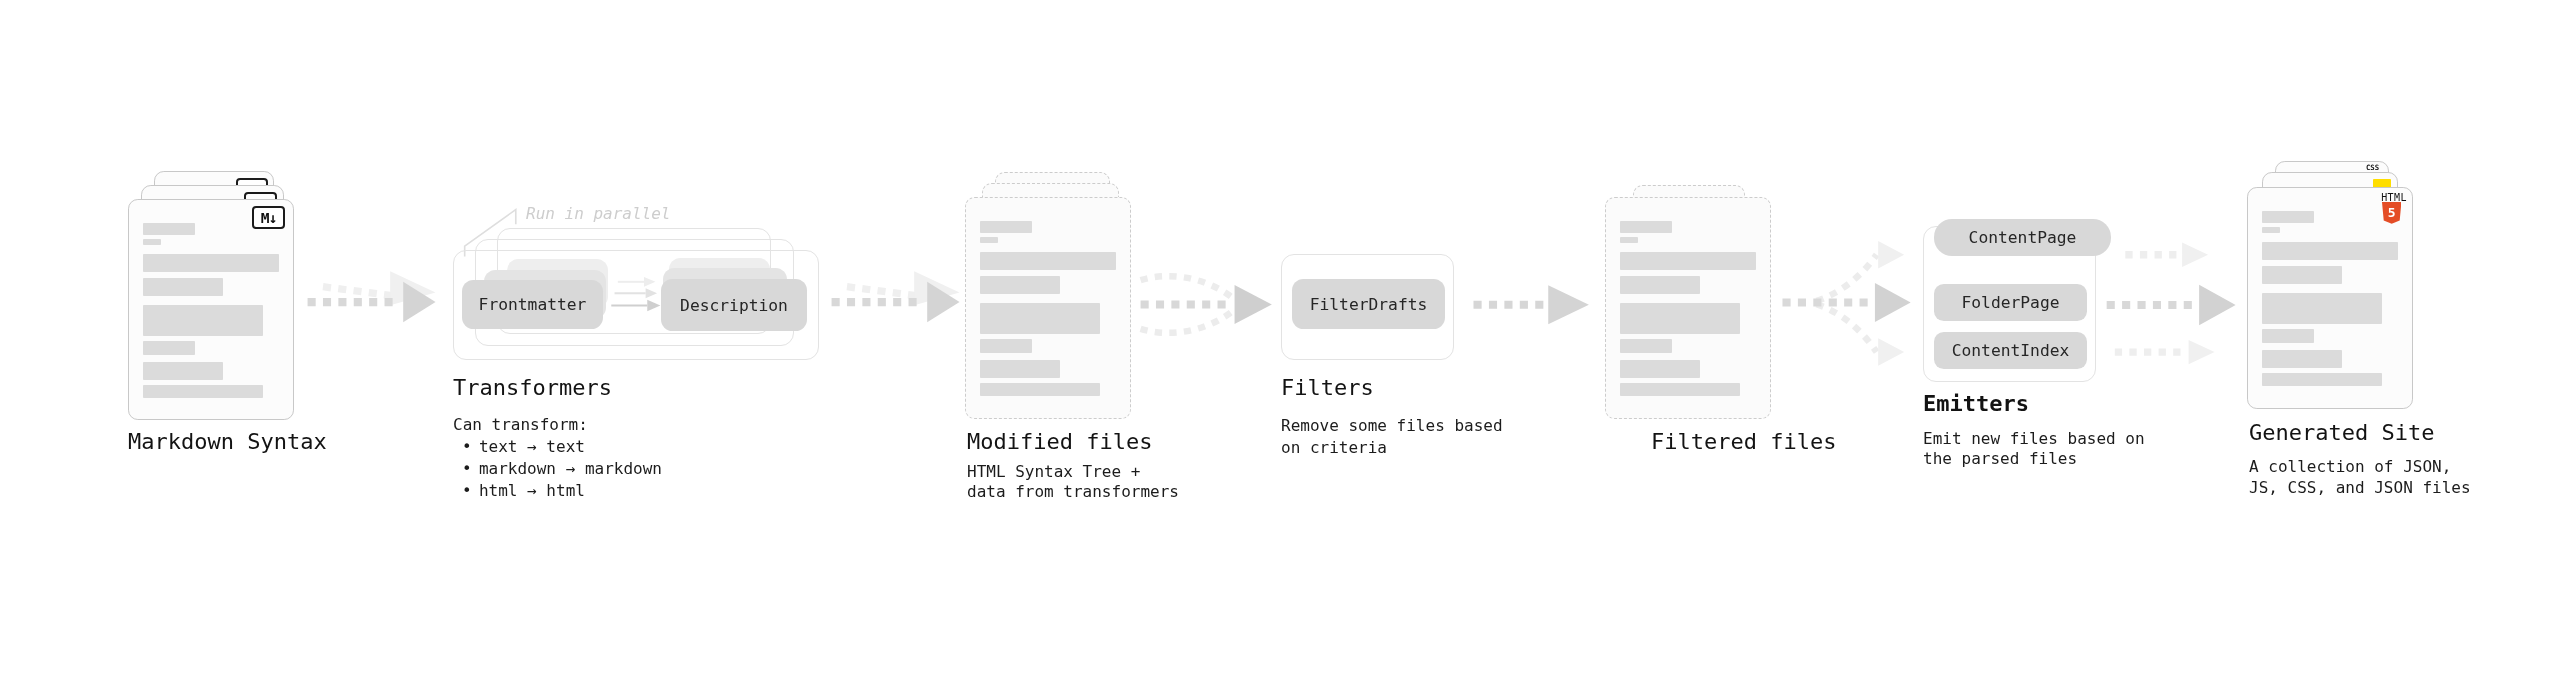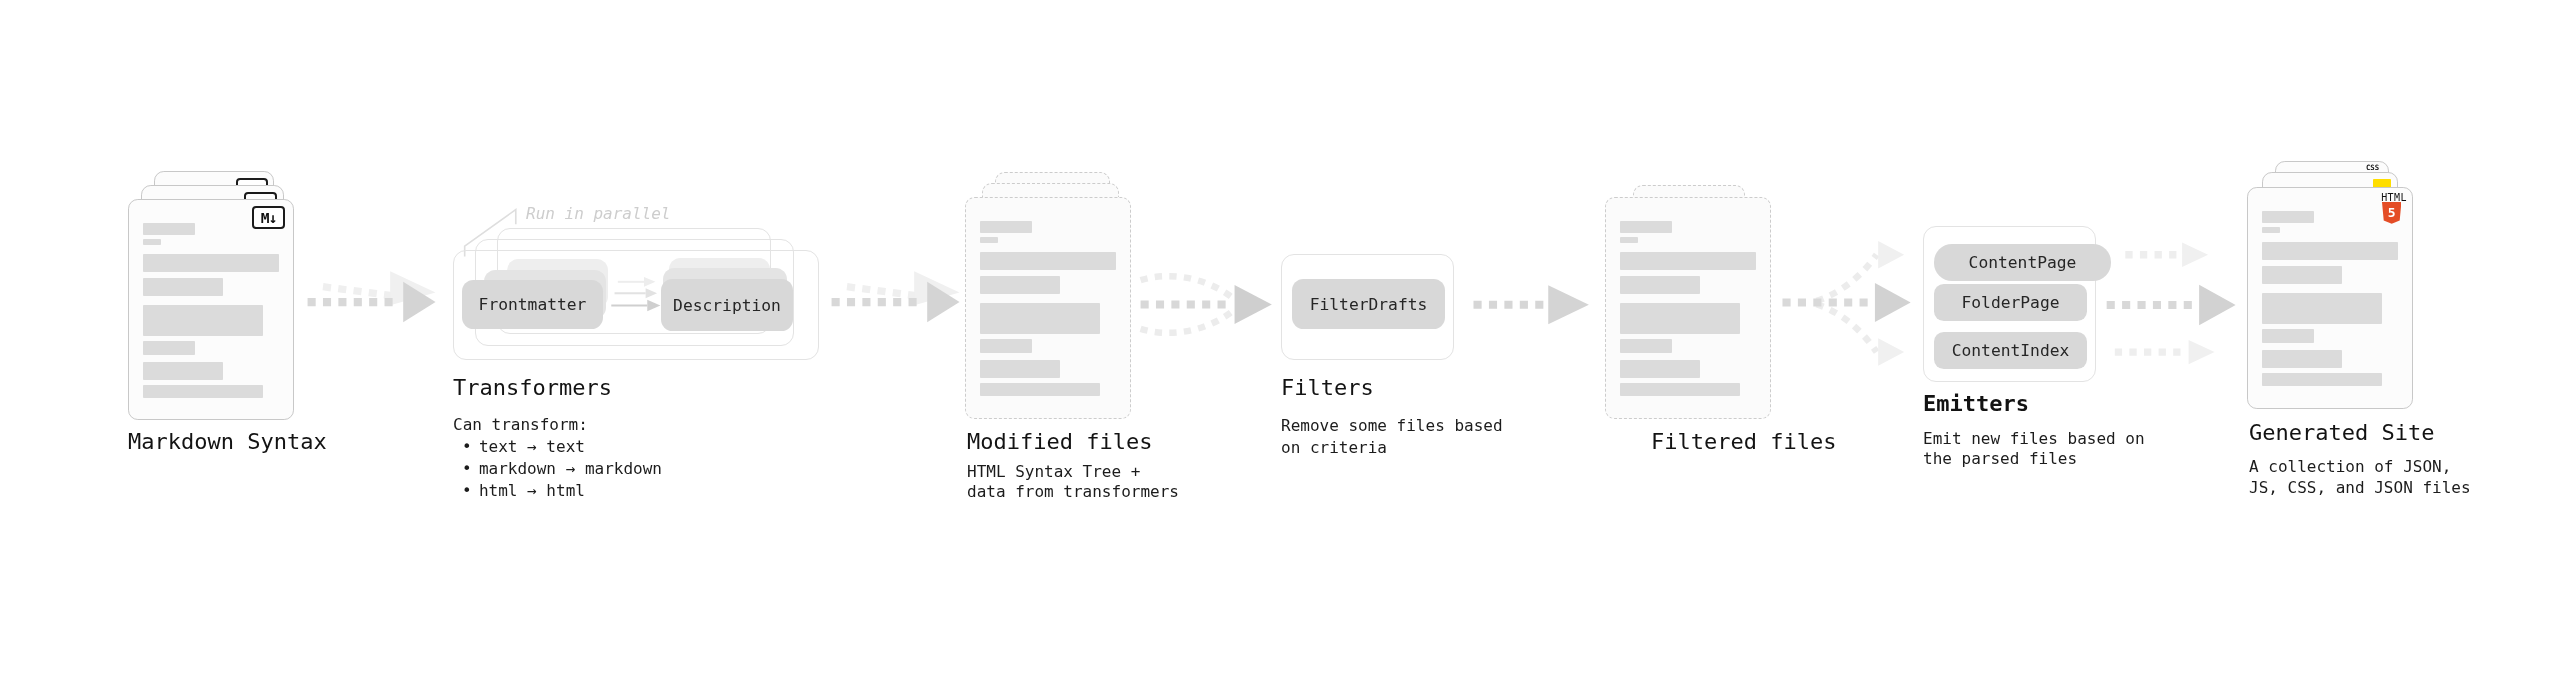--- a/index.html
+++ b/index.html
@@ -91,21 +91,21 @@
 
     <div class="panel" style="left:497px;top:228px;width:274px;height:106px;"></div>
     <div class="panel" style="left:475px;top:239px;width:319px;height:107px;"></div>
     <div class="panel" style="left:453px;top:250px;width:366px;height:110px;"></div>
 
     <div class="pill ghost2" style="left:507px;top:259px;width:101px;height:49px;"></div>
     <div class="pill ghost2" style="left:669px;top:258px;width:101px;height:49px;"></div>
     <div class="pill ghost1" style="left:484px;top:270px;width:122px;height:49px;"></div>
     <div class="pill ghost1" style="left:663px;top:268px;width:124px;height:50px;"></div>
     <div class="pill" style="left:462px;top:280px;width:141px;height:49px;">Frontmatter</div>
-    <div class="pill" style="left:661px;top:279px;width:132px;height:52px;">Description</div>
+    <div class="pill" style="left:661px;top:279px;width:146px;height:52px;">Description</div>
 
     <svg class="abs" style="left:608px;top:272px;" width="54" height="45" viewBox="0 0 66 55">
       <line x1="12" y1="12" x2="44" y2="12" stroke="#ededed" stroke-width="2.5"></line>
       <polygon points="44,6 58,12 44,18" fill="#ededed"></polygon>
       <line x1="8" y1="26" x2="46" y2="26" stroke="#e2e2e2" stroke-width="2.5"></line>
       <polygon points="46,20 60,26 46,32" fill="#e2e2e2"></polygon>
       <line x1="4" y1="41" x2="48" y2="41" stroke="#cfcfcf" stroke-width="2.5"></line>
       <polygon points="48,34 64,41 48,48" fill="#cfcfcf"></polygon>
     </svg>
 
@@ -199,21 +199,21 @@
     <path d="M 50 80 C 80 70, 105 50, 124 23" fill="none" stroke="#ececec" stroke-width="8" stroke-dasharray="9 9"></path>
     <polygon points="126,6 158,23 126,40" fill="#f0f0f0"></polygon>
     <path d="M 50 84 C 80 94, 105 115, 124 143" fill="none" stroke="#ececec" stroke-width="8" stroke-dasharray="9 9"></path>
     <polygon points="126,126 158,143 126,160" fill="#f0f0f0"></polygon>
     <line x1="8" y1="82" x2="116" y2="82" stroke="#d9d9d9" stroke-width="10" stroke-dasharray="10 9"></line>
     <polygon points="122,58 166,82 122,106" fill="#d2d2d2"></polygon>
   </svg>
 
   <div>
     <div class="panel" style="left:1923px;top:226px;width:173px;height:156px;"></div>
-    <div class="pill" style="left:1934px;top:244px;width:177px;height:37px;border-radius:18px;">ContentPage</div>
+    <div class="pill" style="left:1934px;top:219px;width:177px;height:37px;border-radius:18px;">ContentPage</div>
     <div class="pill" style="left:1934px;top:284px;width:153px;height:37px;border-radius:9.8px;">FolderPage</div>
     <div class="pill" style="left:1934px;top:332px;width:153px;height:37px;border-radius:9.8px;">ContentIndex</div>
     <div class="stage-label" style="left:1923px;top:392px;font-weight:bold;">Emitters</div>
     <div class="stage-desc" style="left:1923px;top:429px;">
       <div>Emit new files based on</div>
       <div>the parsed files</div>
     </div>
   </div>
 
   <svg class="abs" style="left:2101px;top:232px;" width="146" height="142" viewBox="0 0 180 175">

